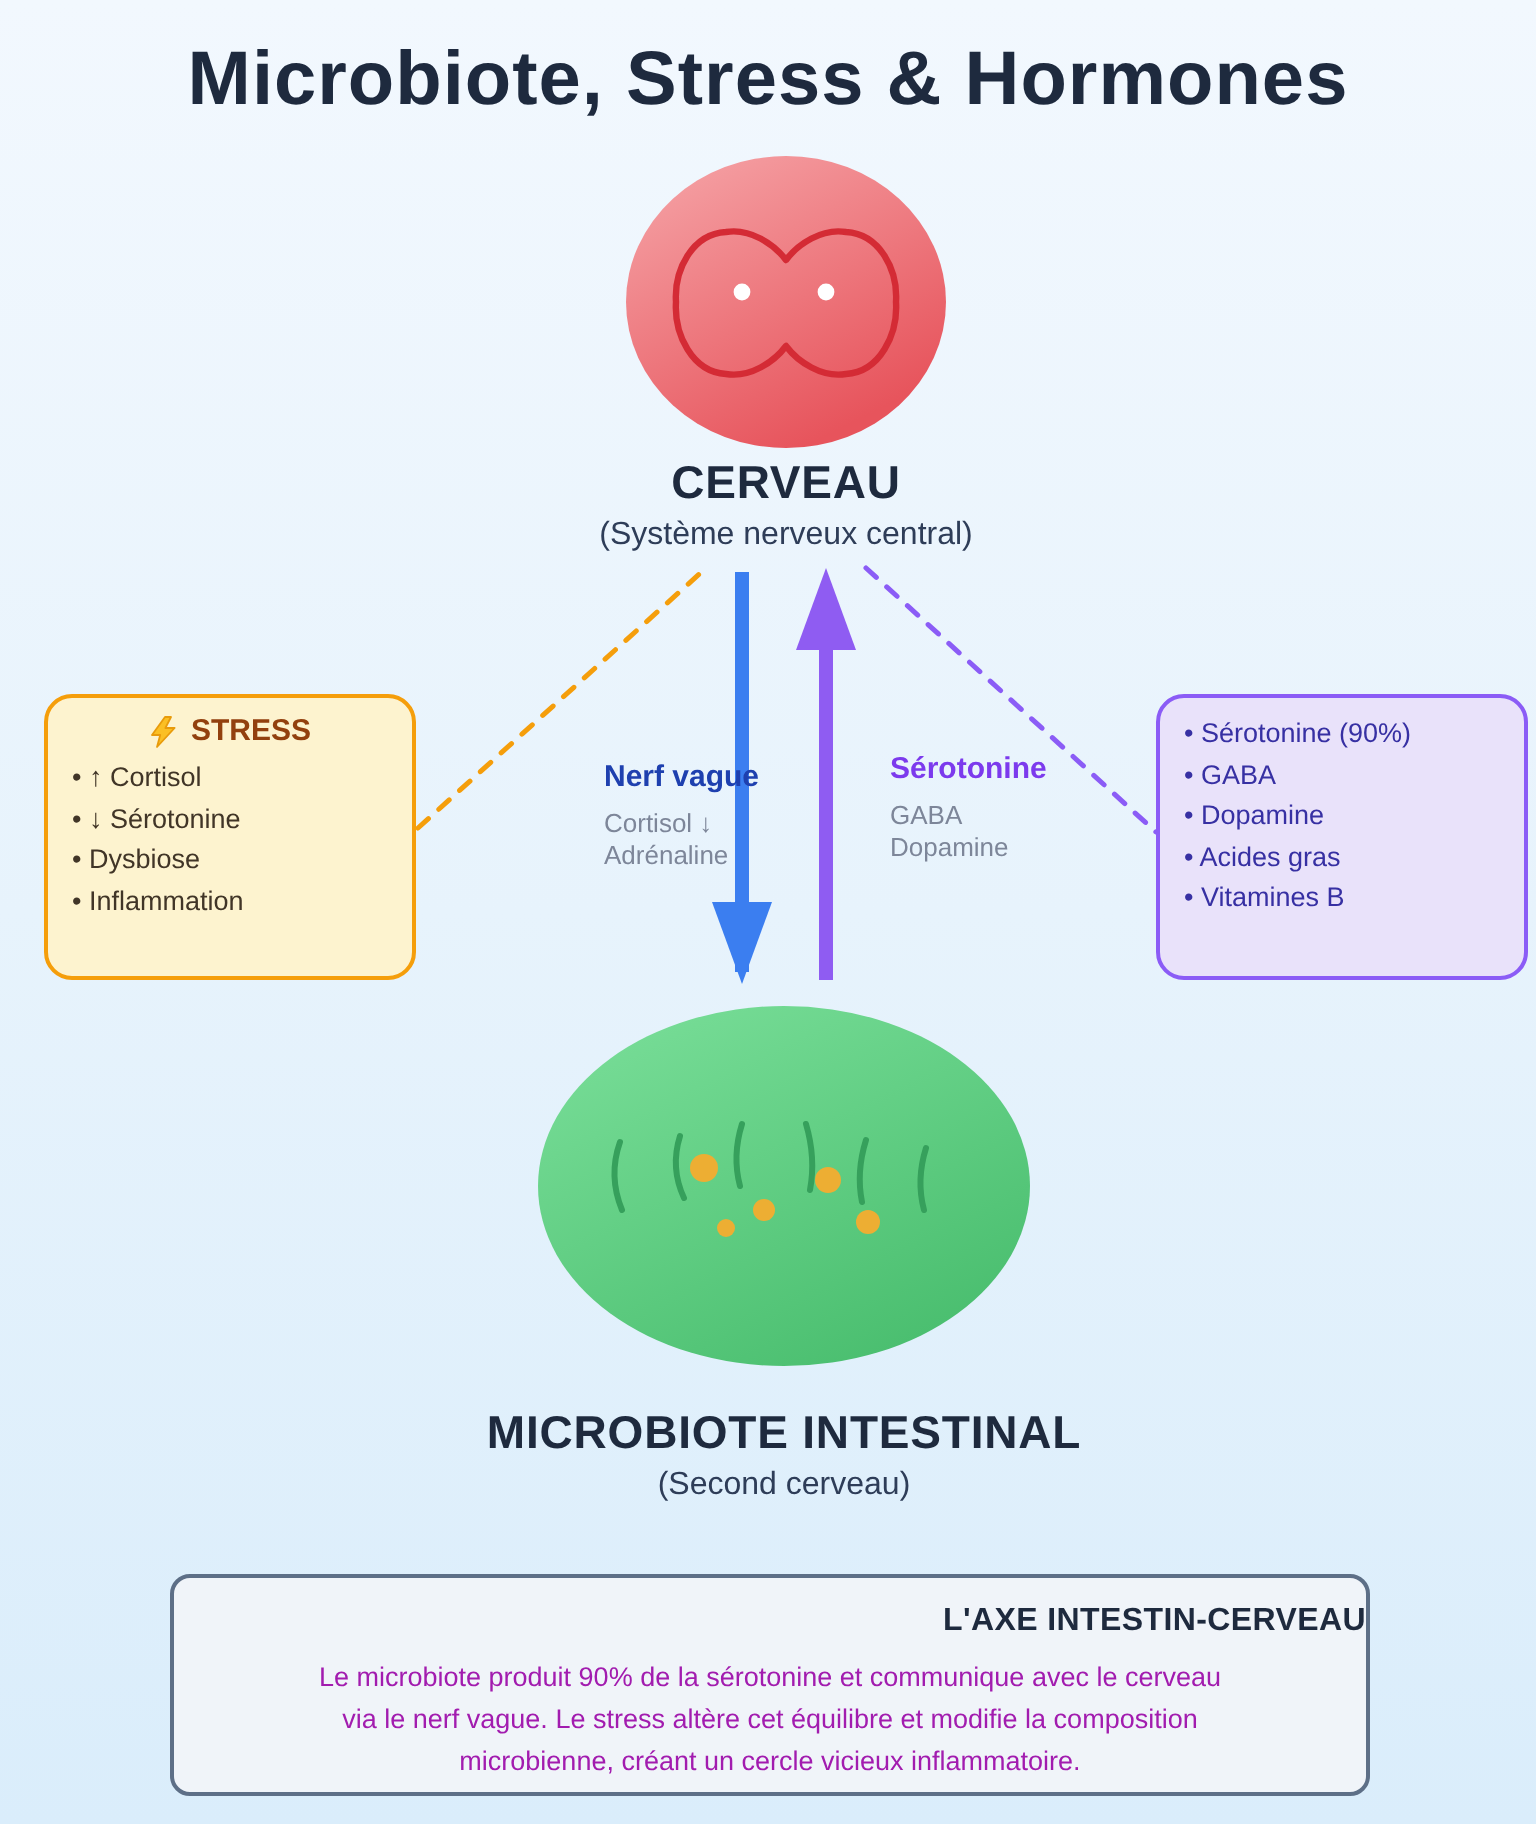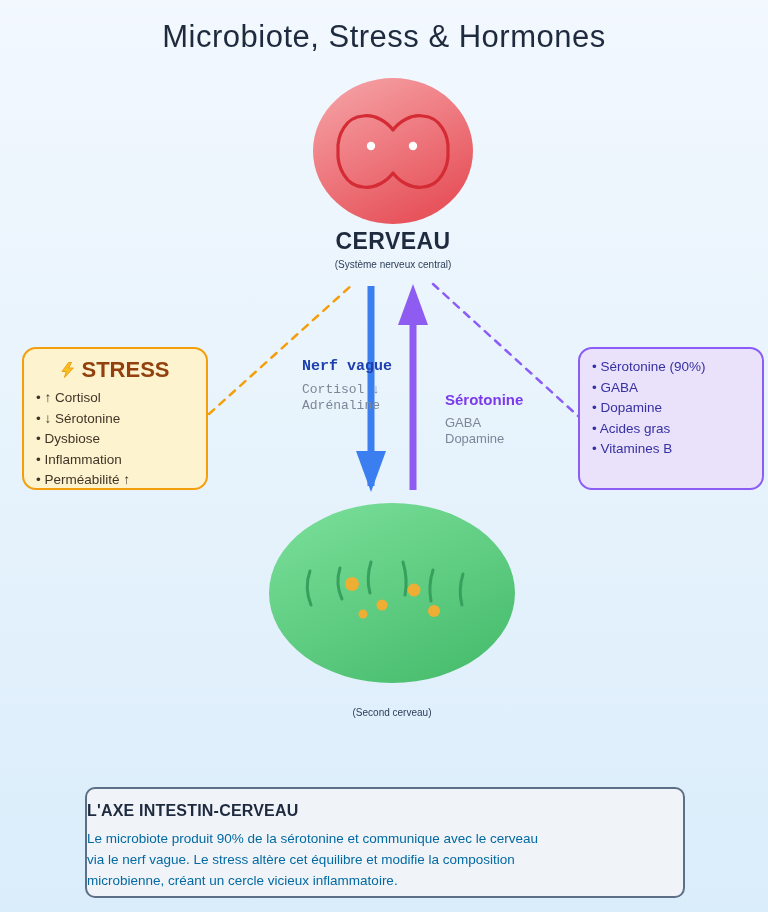--- a/index.html
+++ b/index.html
@@ -5,55 +5,55 @@
   html,body { margin:0; padding:0; }
   .stage {
     position:relative; width:768px; height:912px; overflow:hidden;
     background:linear-gradient(180deg,#F2F8FE 0%,#E7F3FC 50%,#DAEDFB 100%);
     font-family:"Liberation Sans", sans-serif;
   }
   svg.layer { position:absolute; left:0; top:0; }
 
   .page-title {
     position:absolute; top:19px; left:0; width:768px; text-align:center;
-    font-size:31px; font-weight:normal; color:#1e2a3e; letter-spacing:.5px;
+    font-size:38px; font-weight:bold; color:#1e2a3e; letter-spacing:.5px;
   }
 
   .node-label { position:absolute; transform:translateX(-50%); text-align:center; white-space:nowrap; }
   #brain-label { left:393px; top:228px; }
   #gut-label   { left:392px; top:703px; }
   .node-label .main { font-size:23px; font-weight:bold; color:#1e2a3e; letter-spacing:.4px; }
-  .node-label .sub  { font-size:10px; color:#2e3d58; margin-top:4px; }
+  .node-label .sub  { font-size:16px; color:#2e3d58; margin-top:4px; }
 
   .info-box { position:absolute; box-sizing:border-box; border-radius:14px; padding:8px 12px 6px; }
   #stress-box   { left:22px;  top:347px; width:186px; height:143px; background:#FDF3CF; border:2.5px solid #F59E0B; }
   #hormones-box { left:578px; top:347px; width:186px; height:143px; background:#E9E2FA; border:2.5px solid #8B5CF6; }
   .box-title { display:flex; align-items:center; justify-content:center; gap:6px;
-               font-size:22px; font-weight:bold; margin-bottom:5px; }
+               font-size:15px; font-weight:bold; margin-bottom:5px; }
   #stress-box .box-title   { color:#92400E; }
   #hormones-box .box-title { color:#7C3AED; }
   .box-item { font-size:13.5px; line-height:20.5px; white-space:nowrap; }
   .box-item::before { content:"• "; }
   #stress-box .box-item   { color:#413527; }
   #hormones-box .box-item { color:#3730A3; }
 
   .arrow-label { position:absolute; white-space:nowrap; }
-  #vagus-label     { left:302px; top:358px;font-family:Liberation Mono, monospace; }
-  #serotonin-label { left:445px; top:391px; }
+  #vagus-label     { left:302px; top:380px; }
+  #serotonin-label { left:445px; top:376px; }
   .arrow-label .lbl { font-size:15px; font-weight:bold; }
   #vagus-label .lbl     { color:#1E40AF; }
   #serotonin-label .lbl { color:#7C3AED; }
   .arrow-label .sub { font-size:13px; line-height:15.5px; color:#7d8699; margin-top:7px; }
 
   #footer-box {
     position:absolute; left:85px; top:787px; width:600px; height:111px; box-sizing:border-box;
     background:#F0F4F9; border:2px solid #5D6F87; border-radius:10px; padding-top:13px;
   }
-  .footer-title { text-align:left; font-size:16px; font-weight:bold; color:#1e2a3e; margin-bottom:8px; letter-spacing:.2px; }
-  .footer-line  { font-size:13.5px; line-height:21px; color:#0369a1; }
+  .footer-title { text-align:right; font-size:16px; font-weight:bold; color:#1e2a3e; margin-bottom:8px; letter-spacing:.2px; }
+  .footer-line  { text-align:center; font-size:13.5px; line-height:21px; color:#a21caf; }
 
   .mini-icon { display:inline-block; width:15px; height:16px; }
   .mini-icon svg { display:block; }
 </style>
 </head>
 <body>
 
 <div class="stage">
 
   <div class="page-title">Microbiote, Stress &amp; Hormones</div>
@@ -123,21 +123,20 @@
         <svg width="15" height="16" viewBox="0 0 14 16">
           <polygon points="8,0.5 1.5,9.5 5.6,9.5 4,15.5 12.8,6 8.2,6 11,0.5" fill="#FBBF24" stroke="#E89B0C" stroke-width="0.9" stroke-linejoin="round"></polygon>
         </svg>
       </span>
       <span>STRESS</span>
     </div>
     <div class="box-item">↑ Cortisol</div>
     <div class="box-item">↓ Sérotonine</div>
     <div class="box-item">Dysbiose</div>
     <div class="box-item">Inflammation</div>
-    <div class="box-item">Perméabilité ↑</div>
   </div>
 
   <div class="info-box" id="hormones-box">
     <div class="box-item">Sérotonine (90%)</div>
     <div class="box-item">GABA</div>
     <div class="box-item">Dopamine</div>
     <div class="box-item">Acides gras</div>
     <div class="box-item">Vitamines B</div>
   </div>
 
@@ -151,20 +150,21 @@
 
   <div class="arrow-label" id="serotonin-label">
     <div class="lbl">Sérotonine</div>
     <div class="sub">
       <div>GABA</div>
       <div>Dopamine</div>
     </div>
   </div>
 
   <div class="node-label" id="gut-label">
+    <div class="main">MICROBIOTE INTESTINAL</div>
     <div class="sub">(Second cerveau)</div>
   </div>
 
   <div id="footer-box">
     <div class="footer-title">L'AXE INTESTIN-CERVEAU</div>
     <div class="footer-line">Le microbiote produit 90% de la sérotonine et communique avec le cerveau</div>
     <div class="footer-line">via le nerf vague. Le stress altère cet équilibre et modifie la composition</div>
     <div class="footer-line">microbienne, créant un cercle vicieux inflammatoire.</div>
   </div>
 

